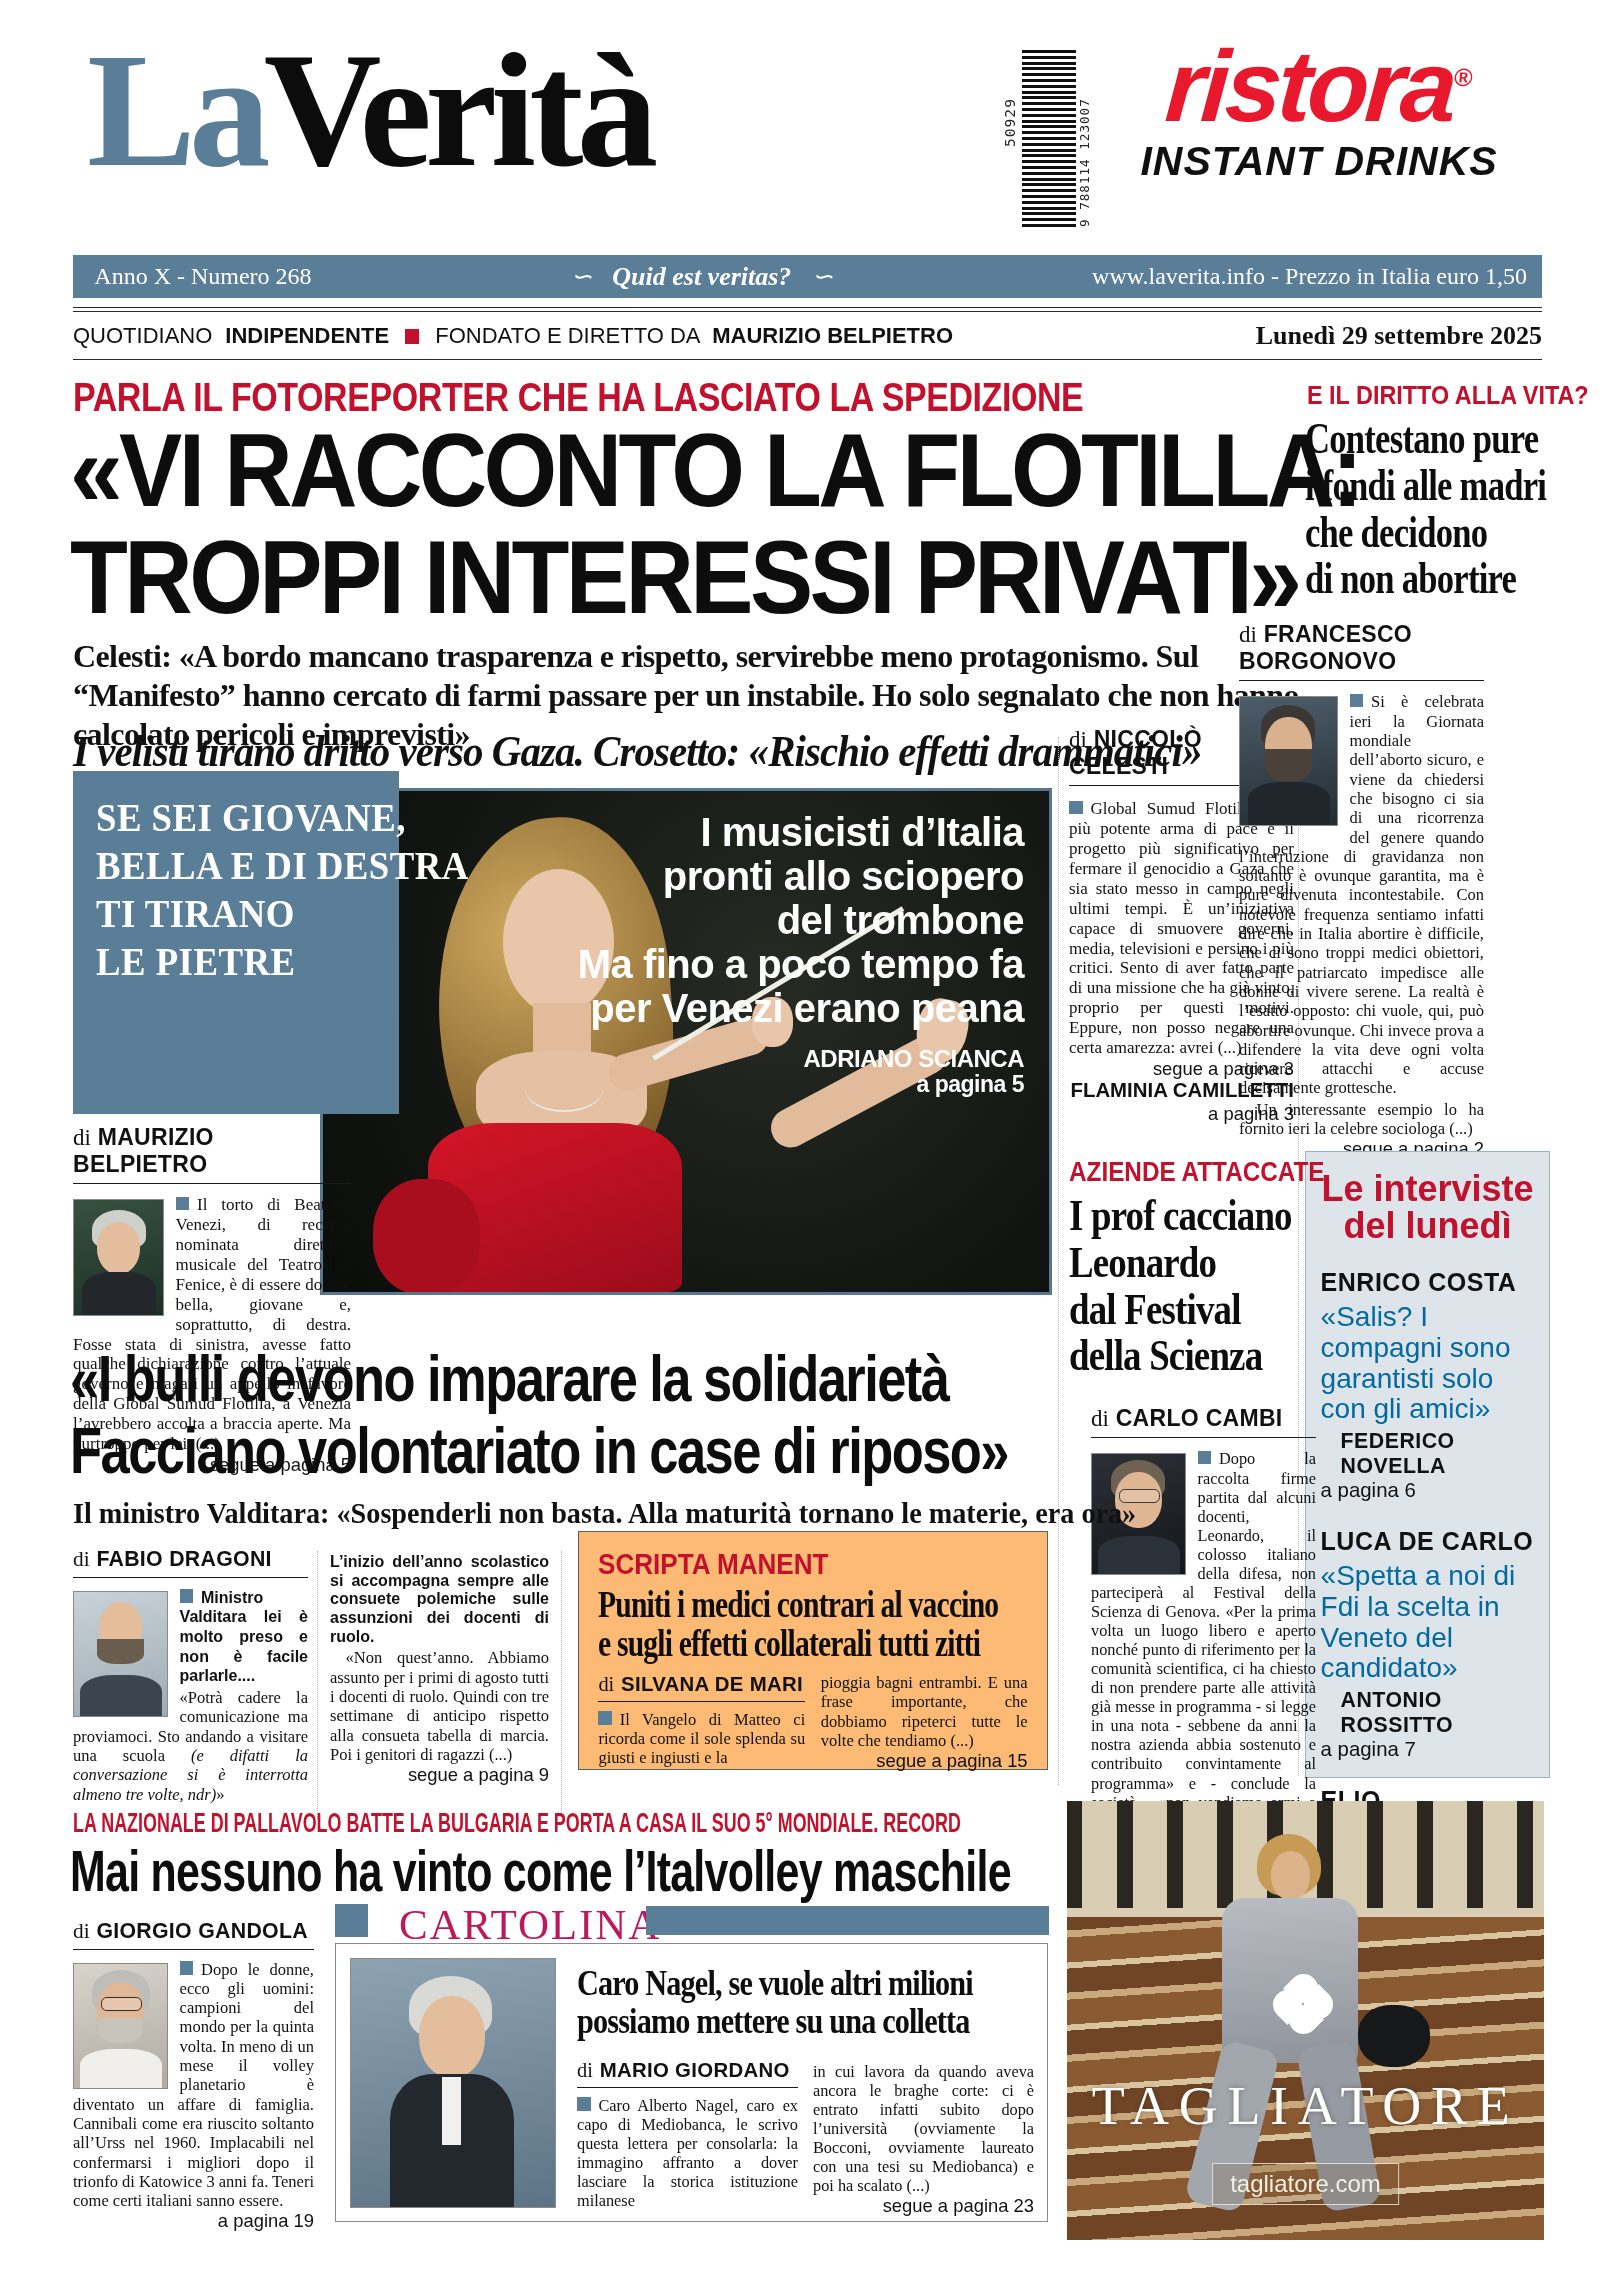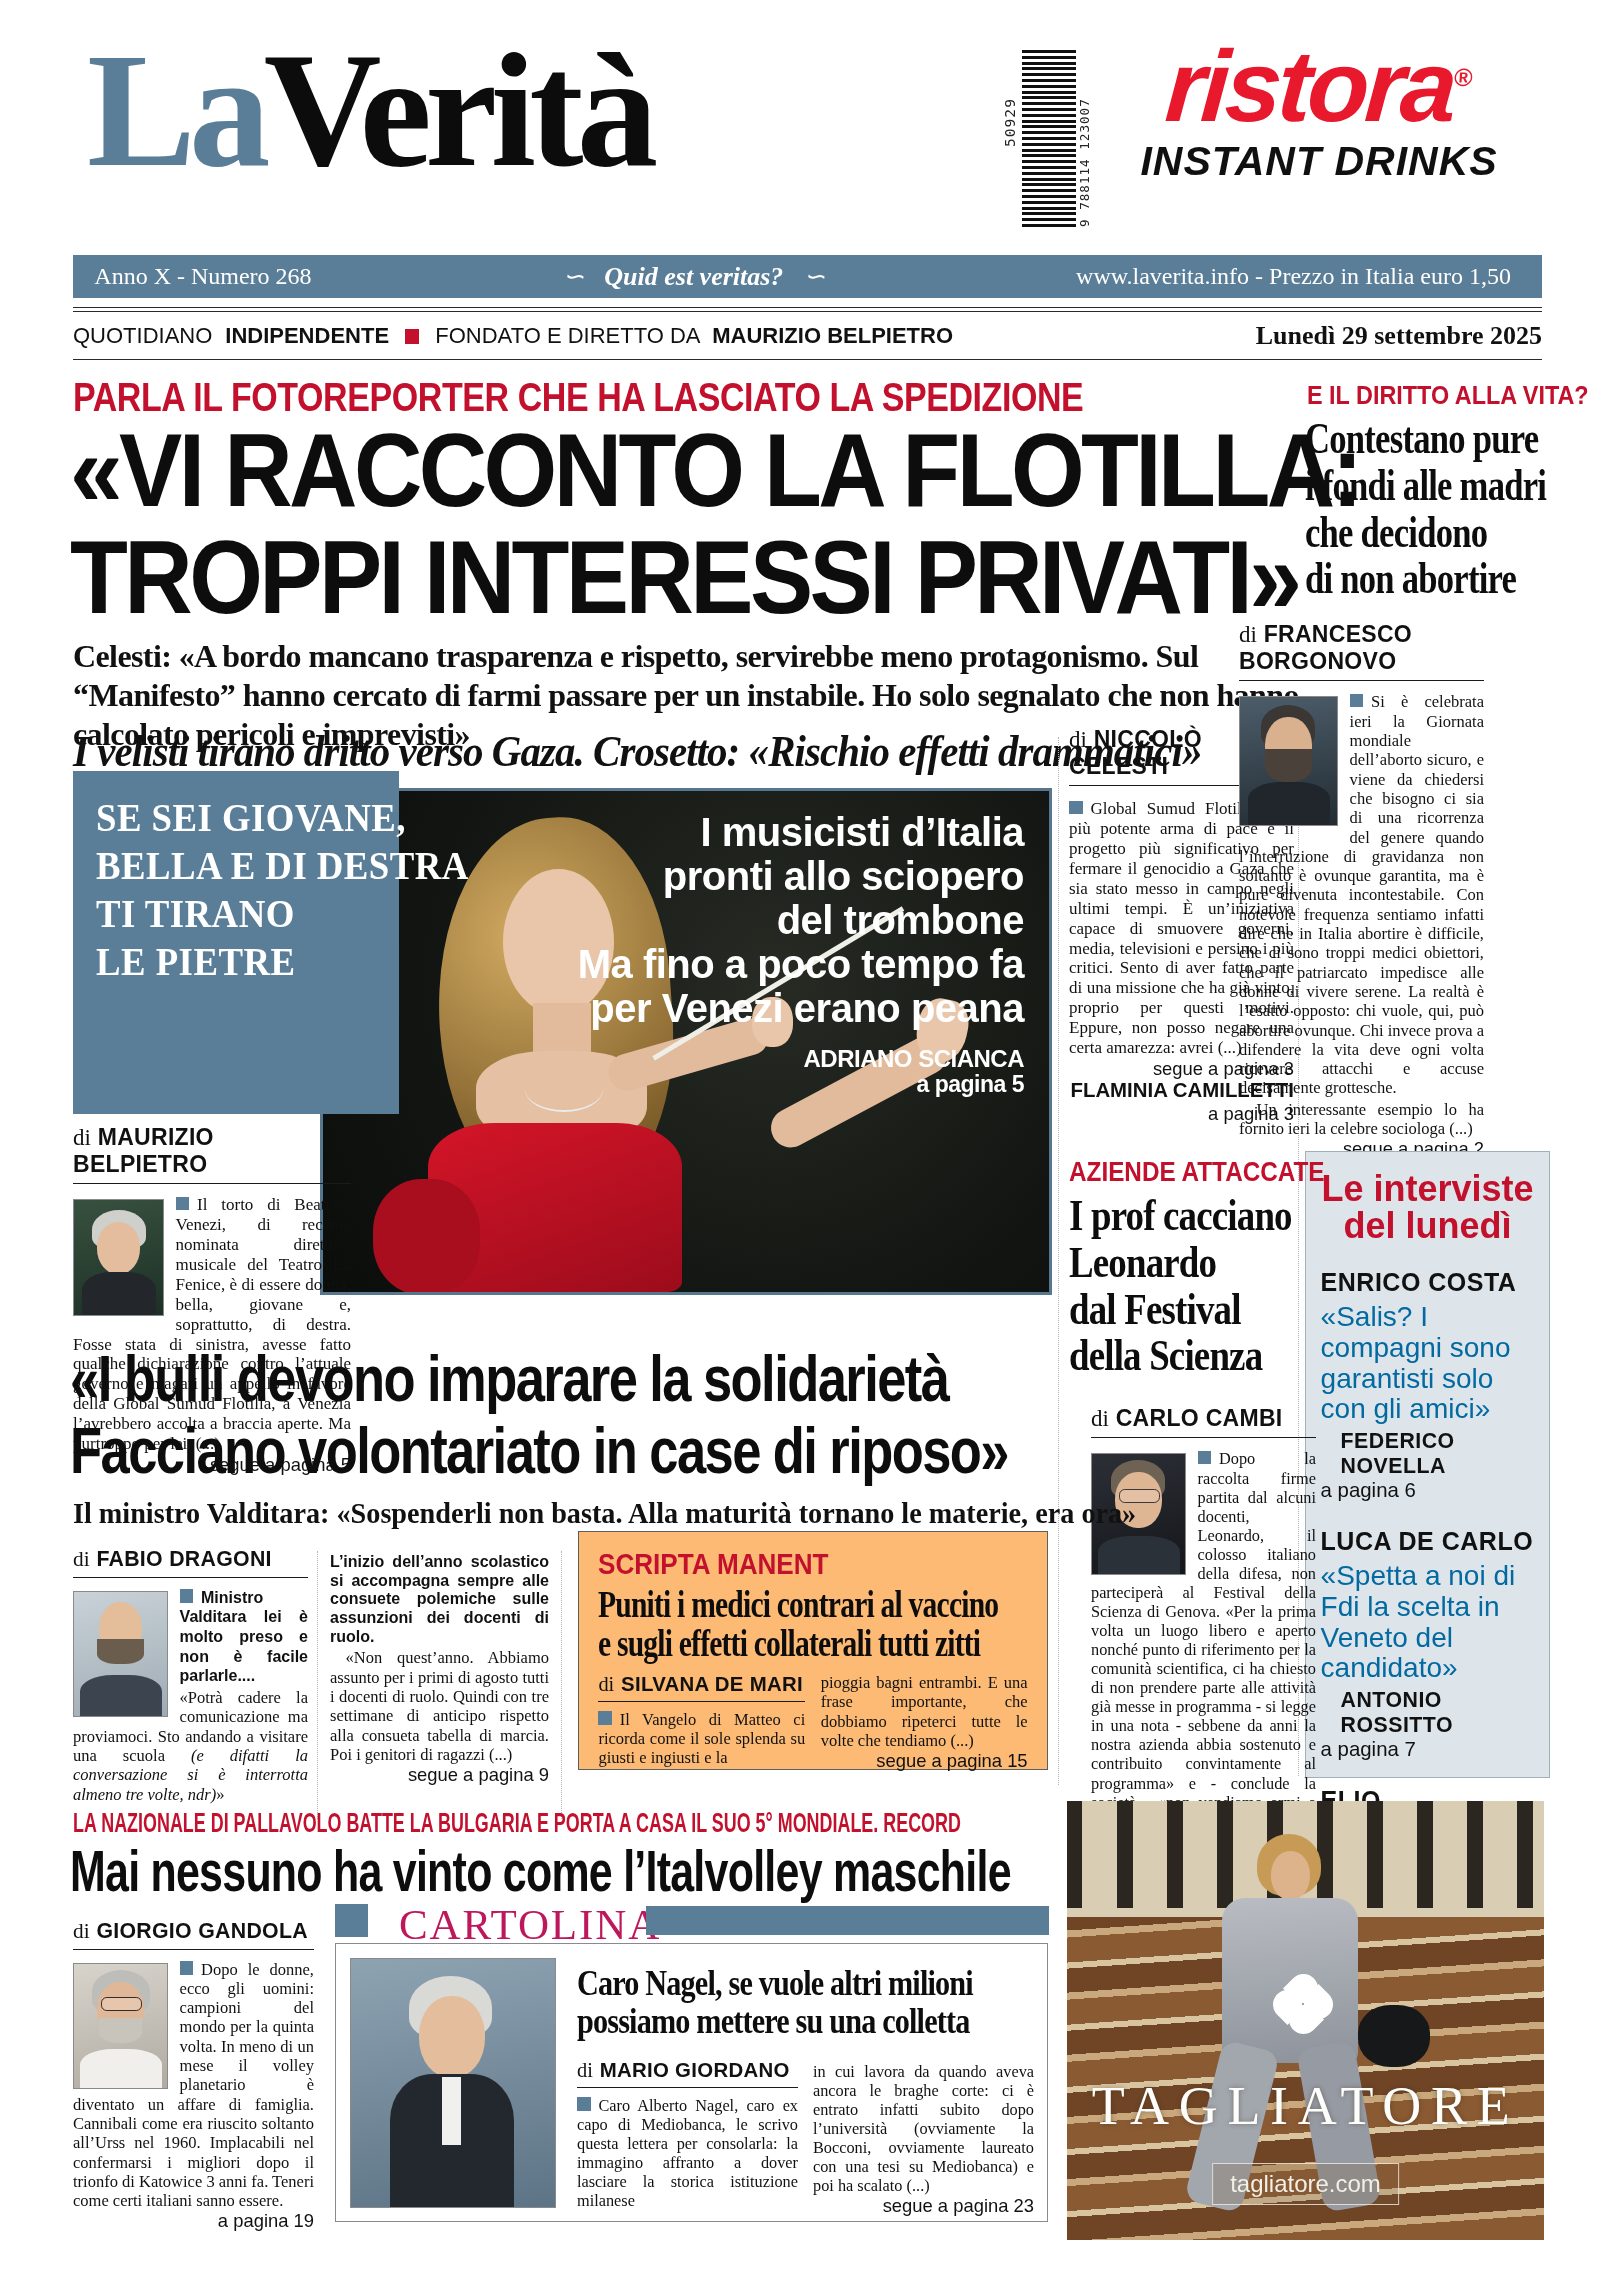--- a/index.html
+++ b/index.html
@@ -99,21 +99,21 @@
     <div class="ristora-tag" style="margin-top:5.8px;">INSTANT DRINKS</div>
   </div>
 
   <div class="abs infobar" style="left:73px;top:255px;width:1469px;height:43px;">
     <span style="padding-left:21.3px;">Anno X - Numero 268</span>
     <span class="mid">
       <span>∽</span>
       <span class="b" style="margin:0 13.6px;">Quid est veritas?</span>
       <span>∽</span>
     </span>
-    <span style="padding-right:31px;">www.laverita.info - Prezzo in Italia euro 1,50</span>
+    <span style="padding-right:15px;">www.laverita.info - Prezzo in Italia euro 1,50</span>
   </div>
 
   <div class="rule" style="left:73px;top:307px;width:1469px;"></div>
   <div class="rule" style="left:73px;top:311px;width:1469px;"></div>
 
   <div class="abs folio sans" style="left:73px;top:320px;width:1469px;height:31px;">
     <span>
       <span>QUOTIDIANO</span>
       <span class="b" style="margin-left:6.8px;">INDIPENDENTE</span>
       <span class="redsq"></span>

